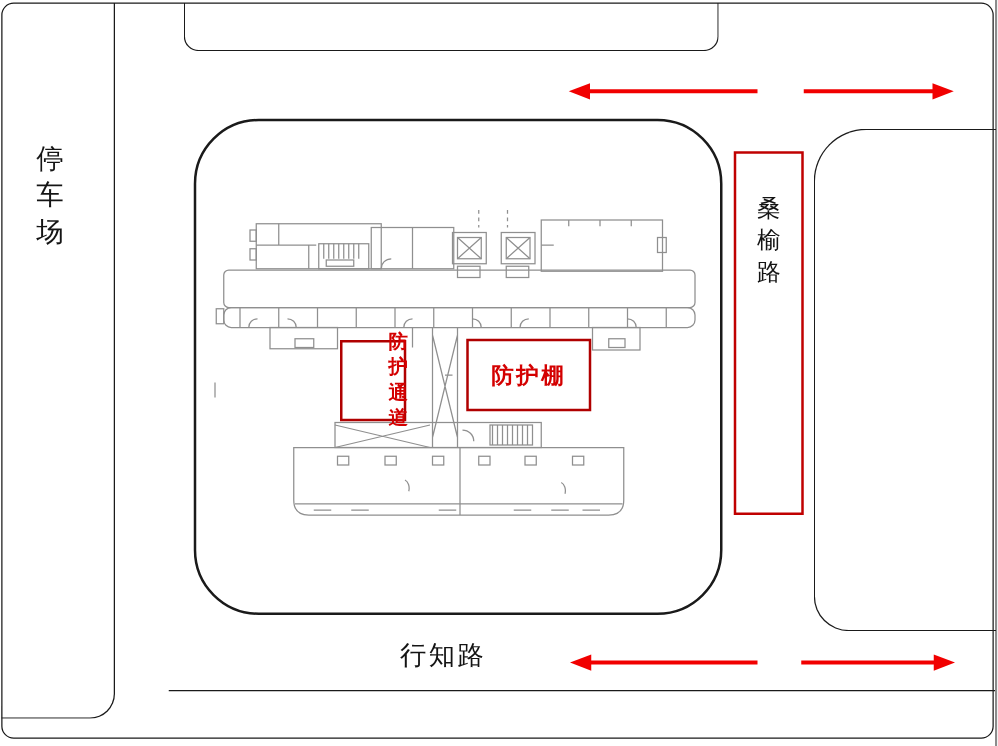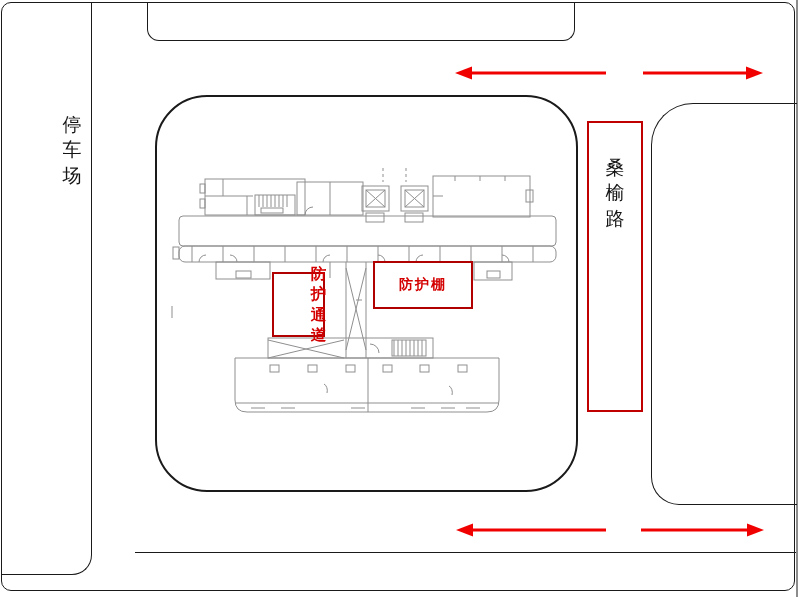--- a/index.html
+++ b/index.html
@@ -34,40 +34,40 @@
     border:1.6px solid #1a1a1a;border-right:none;
     border-top-left-radius:42px;border-bottom-left-radius:28px;
   }
   .south-road-edge{
     position:absolute;left:135px;top:552px;width:661px;height:0;
     border-top:1.6px solid #1a1a1a;
   }
   .plan-svg{position:absolute;left:0;top:0;pointer-events:none;}
   .vtext{width:22px;text-align:center;word-break:break-all;line-height:1.33;}
   .parking-label{
-    position:absolute;left:28px;top:110px;font-size:19px;letter-spacing:0;margin-left:32px;
+    position:absolute;left:28px;top:110px;font-size:22px;letter-spacing:0;
   }
   .closure-box{
     position:absolute;left:587px;top:121px;width:56px;height:291px;
     border:2.5px solid #c00000;background:#ffffff;
     display:flex;flex-direction:column;align-items:center;
   }
   .closure-box .road-name{margin-top:32px;font-size:19px;}
   .closure-text{
     margin-top:15px;width:48px;font-size:19px;font-weight:bold;color:#ff0000;
     letter-spacing:3px;line-height:1.18;text-align:center;word-break:break-all;
   }
   .label-box{
     position:absolute;border:2.5px solid #b00000;background:#ffffff;
     display:flex;align-items:center;justify-content:center;
     color:#d40000;font-weight:bold;text-align:center;
   }
   .box-passage{left:272px;top:272px;width:53px;height:65px;font-size:15.5px;padding-left:40px;}
   .box-passage span{display:inline-block;width:35px;line-height:1.3;word-break:break-all;}
-  .box-shed{left:373px;top:261px;width:100px;height:48px;font-size:14px;letter-spacing:2px;}
+  .box-shed{left:373px;top:271px;width:100px;height:58px;font-size:18px;letter-spacing:2px;}
   .xingzhi-label{
     position:absolute;left:320px;top:510px;font-size:21px;letter-spacing:2px;color:#141414;
   }
 </style>
 </head>
 <body>
 
 <div class="canvas">
 
   <div class="outer-border"></div>
@@ -163,14 +163,15 @@
     <div class="vtext road-name">桑榆路</div>
   </div>
 
   <div class="label-box box-passage">
     <span>防护通道</span>
   </div>
   <div class="label-box box-shed">
     <span>防护棚</span>
   </div>
 
+  <div class="xingzhi-label">行知路</div>
 
 </div>
 
 </body></html>

